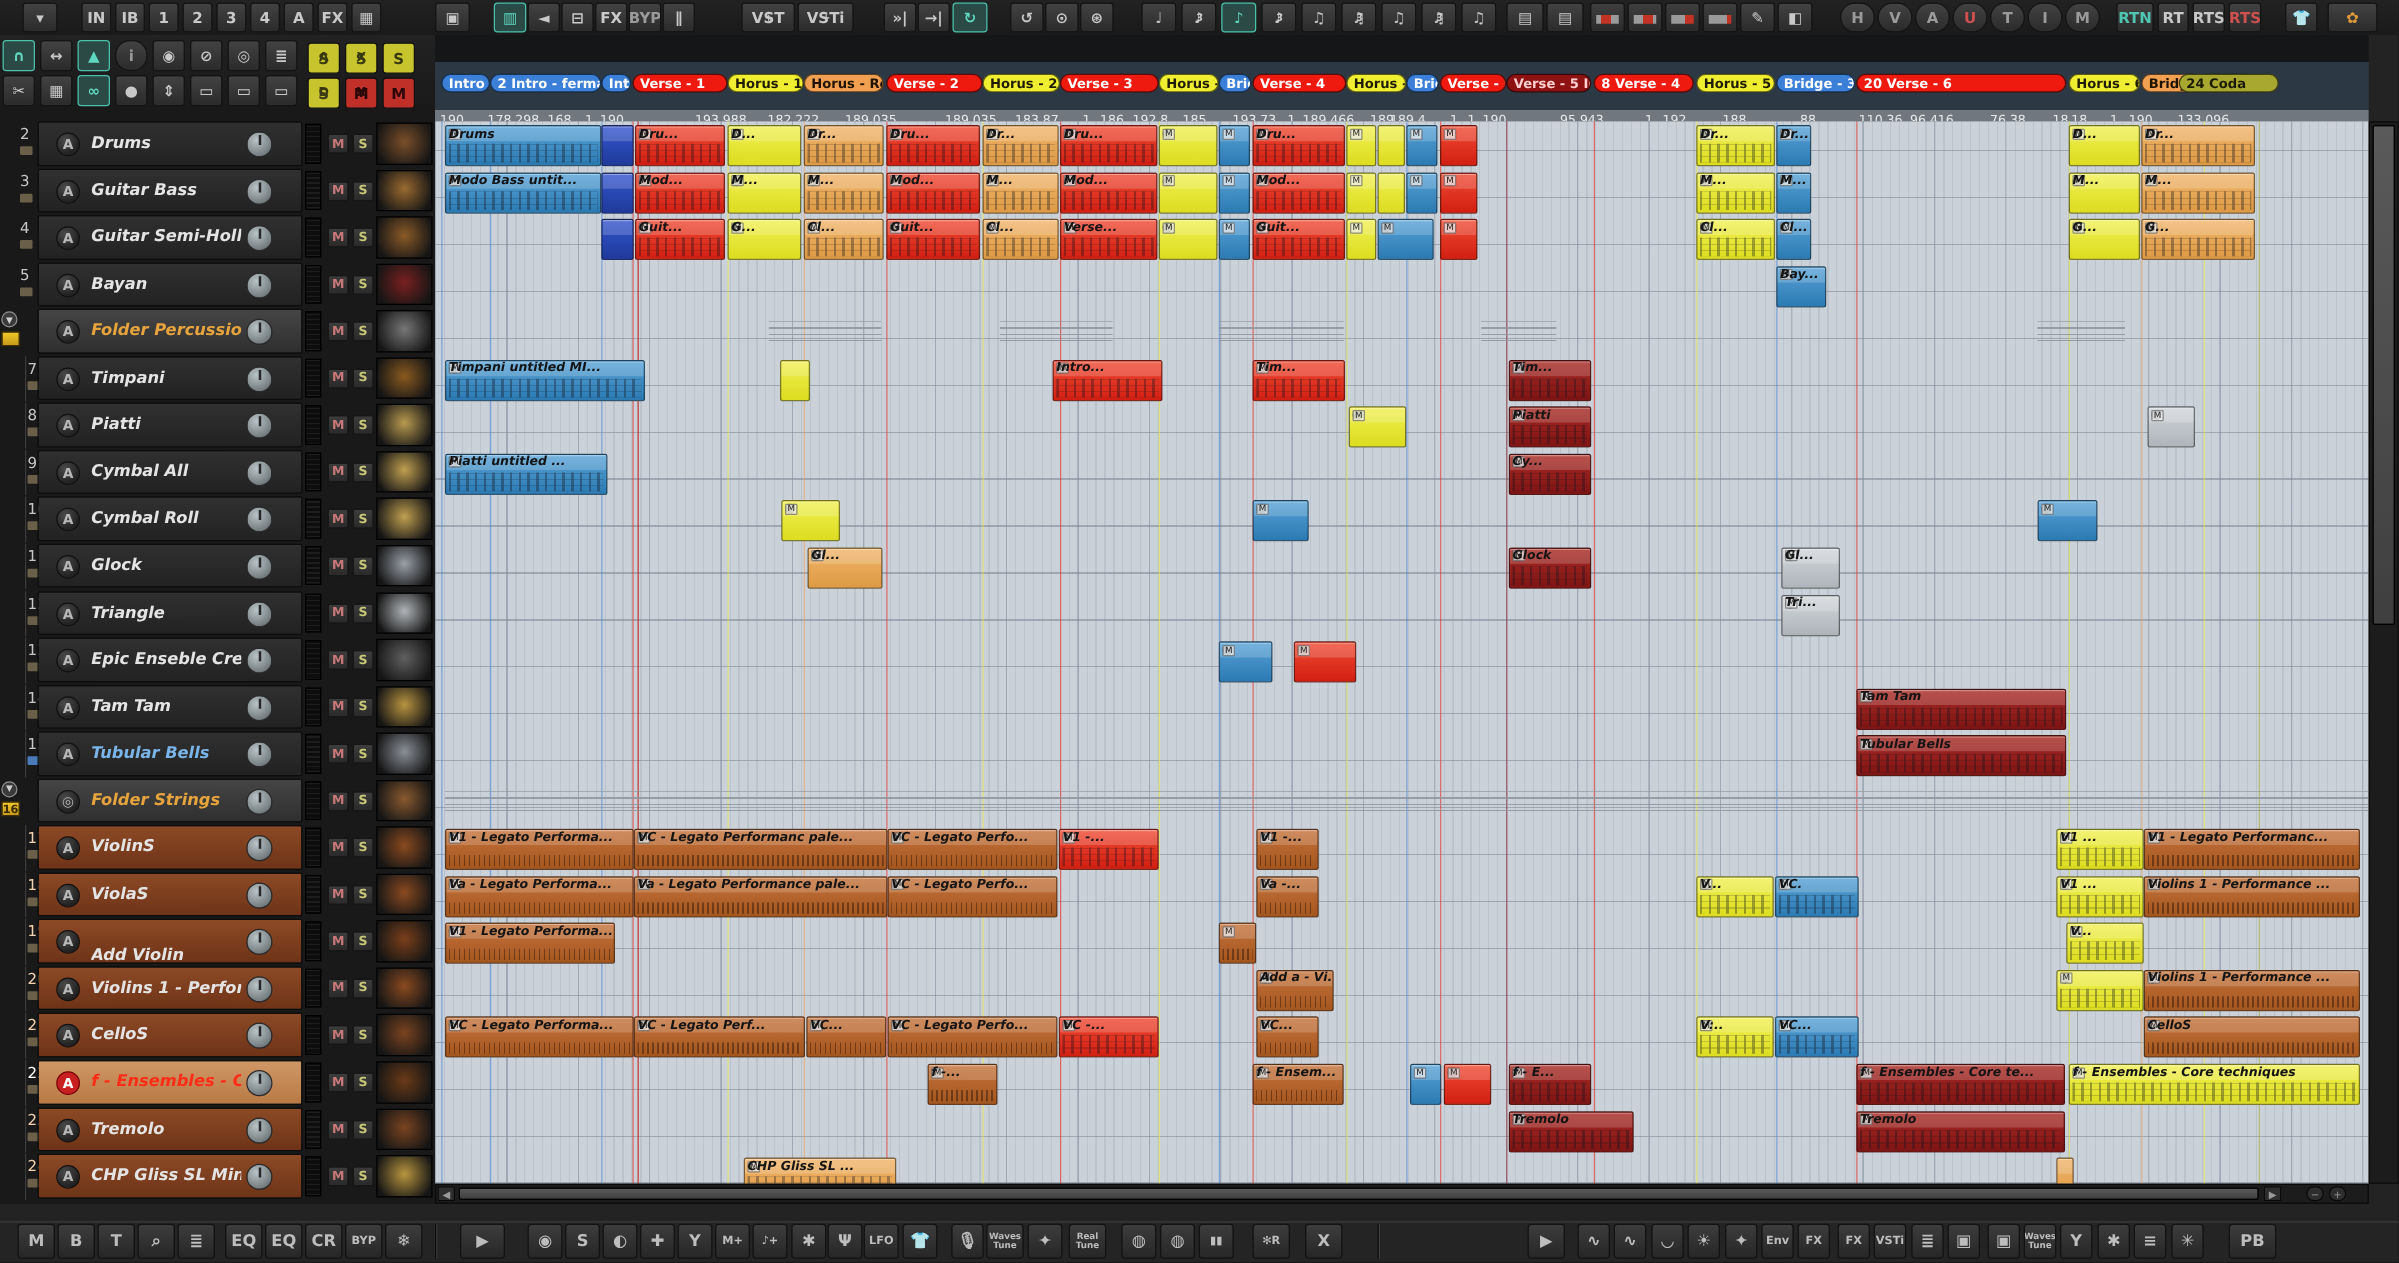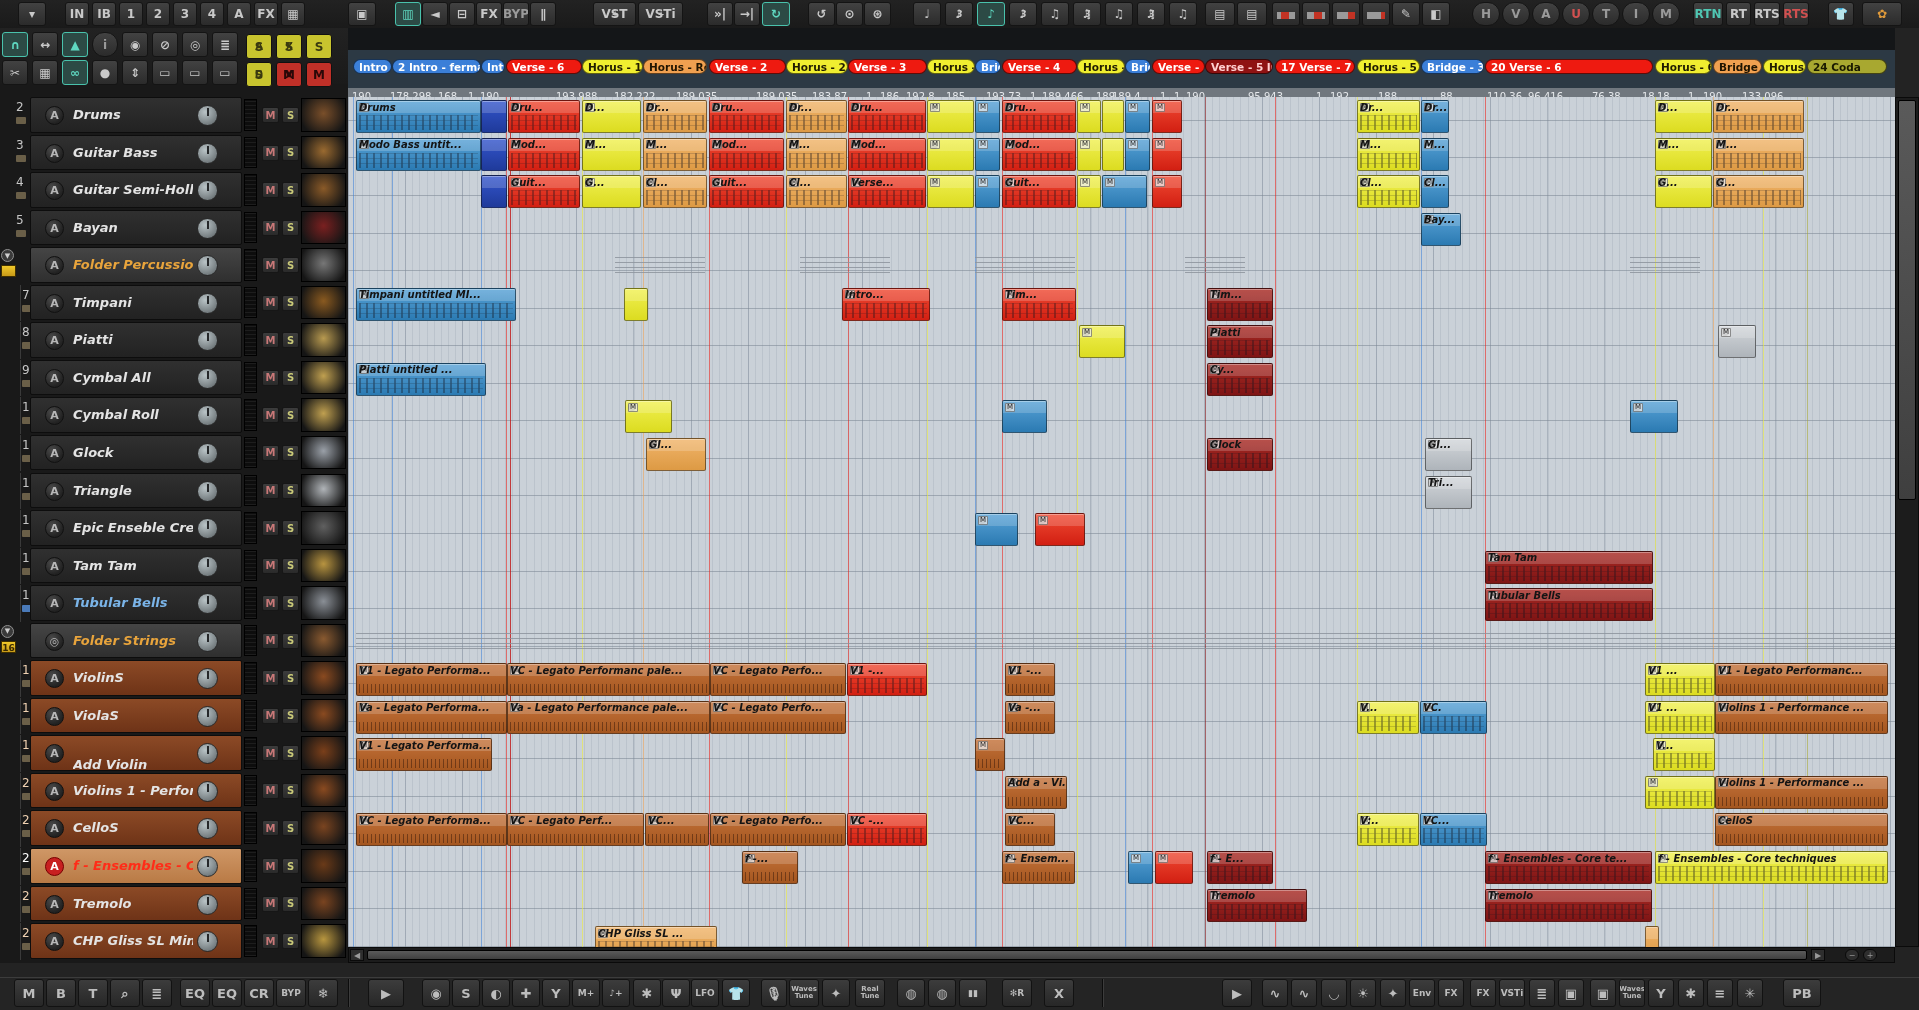--- a/index.html
+++ b/index.html
@@ -88,41 +88,41 @@
 <body>
 
 <div id="app">
   <div class="bar" style="left:0;top:0;width:1919px;height:28px"></div>
   <div class="bar" style="left:0;top:28px;width:348px;height:56px"></div>
   <div style="left:348px;top:28px;width:1547px;height:69px;background:linear-gradient(#141618 0 22px,#2c3944 22px 100%);overflow:hidden" id="ruler">
       <div style="left: 0px; top: 60px; width: 1547px; height: 13px; background: rgba(125, 130, 136, 0.85);"></div>
       <div class="rgn" style="left: 5px; width: 39px; background: rgb(59, 127, 216); color: rgb(255, 255, 255);">Intro -</div>
       <div class="rgn" style="left: 44px; width: 89px; background: rgb(59, 127, 216); color: rgb(255, 255, 255);">2  Intro - ferma</div>
       <div class="rgn" style="left: 133px; width: 24px; background: rgb(59, 127, 216); color: rgb(255, 255, 255);">Intr</div>
-      <div class="rgn" style="left: 158px; width: 76px; background: rgb(238, 26, 16); color: rgb(255, 255, 255);">Verse - 6</div>
+      <div class="rgn" style="left: 158px; width: 76px; background: rgb(238, 26, 16); color: rgb(255, 255, 255);">Verse - 1</div>
       <div class="rgn" style="left: 234px; width: 61px; background: rgb(240, 238, 48); color: rgb(32, 28, 0);">Horus - 1</div>
       <div class="rgn" style="left: 295px; width: 64px; background: rgb(240, 160, 80); color: rgb(32, 20, 0);">Horus - Re</div>
       <div class="rgn" style="left: 361px; width: 77px; background: rgb(238, 26, 16); color: rgb(255, 255, 255);">Verse - 2</div>
       <div class="rgn" style="left: 438px; width: 62px; background: rgb(240, 238, 48); color: rgb(32, 28, 0);">Horus - 2</div>
       <div class="rgn" style="left: 500px; width: 79px; background: rgb(238, 26, 16); color: rgb(255, 255, 255);">Verse - 3</div>
       <div class="rgn" style="left: 579px; width: 48px; background: rgb(240, 238, 48); color: rgb(32, 28, 0);">Horus -</div>
       <div class="rgn" style="left: 627px; width: 26px; background: rgb(59, 127, 216); color: rgb(255, 255, 255);">Brid</div>
       <div class="rgn" style="left: 654px; width: 75px; background: rgb(238, 26, 16); color: rgb(255, 255, 255);">Verse - 4</div>
       <div class="rgn" style="left: 729px; width: 48px; background: rgb(240, 238, 48); color: rgb(32, 28, 0);">Horus -</div>
       <div class="rgn" style="left: 777px; width: 26px; background: rgb(59, 127, 216); color: rgb(255, 255, 255);">Brid</div>
       <div class="rgn" style="left: 804px; width: 53px; background: rgb(238, 26, 16); color: rgb(255, 255, 255);">Verse - 5</div>
       <div class="rgn" style="left: 857px; width: 68px; background: rgb(143, 18, 18); color: rgb(255, 208, 208);">Verse - 5 In</div>
-      <div class="rgn" style="left: 927px; width: 80px; background: rgb(238, 26, 16); color: rgb(255, 255, 255);">17  Verse - 7</div>
+      <div class="rgn" style="left: 927px; width: 80px; background: rgb(238, 26, 16); color: rgb(255, 255, 255);">8  Verse - 4</div>
       <div class="rgn" style="left: 1009px; width: 63px; background: rgb(240, 238, 48); color: rgb(32, 28, 0);">Horus - 5</div>
       <div class="rgn" style="left: 1073px; width: 63px; background: rgb(59, 127, 216); color: rgb(255, 255, 255);">Bridge - 3</div>
       <div class="rgn" style="left: 1137px; width: 168px; background: rgb(238, 26, 16); color: rgb(255, 255, 255);">20  Verse - 6</div>
       <div class="rgn" style="left: 1307px; width: 57px; background: rgb(240, 238, 48); color: rgb(32, 28, 0);">Horus - 6</div>
       <div class="rgn" style="left: 1365px; width: 49px; background: rgb(240, 160, 80); color: rgb(32, 20, 0);">Bridge -</div>
       <div class="rgn" style="left: 1415px; width: 43px; background: rgb(240, 238, 48); color: rgb(32, 28, 0);">Horus -</div>
-      <div class="rgn" style="left: 1459px; width: 80px; background: rgb(168, 168, 48); color: rgb(26, 26, 0);">24  Coda</div>
+      <div class="rgn" style="left: 1395px; width: 80px; background: rgb(168, 168, 48); color: rgb(26, 26, 0);">24  Coda</div>
       <div class="tempo" style="left: 4px;">190</div>
       <div class="tempo" style="left: 42px;">178.298</div>
       <div class="tempo" style="left: 90px;">168</div>
       <div class="tempo" style="left: 120px;">1</div>
       <div class="tempo" style="left: 132px;">190</div>
       <div class="tempo" style="left: 208px;">193.988</div>
       <div class="tempo" style="left: 266px;">182.222</div>
       <div class="tempo" style="left: 328px;">189.035</div>
       <div class="tempo" style="left: 408px;">189.035</div>
       <div class="tempo" style="left: 464px;">183.87</div>

